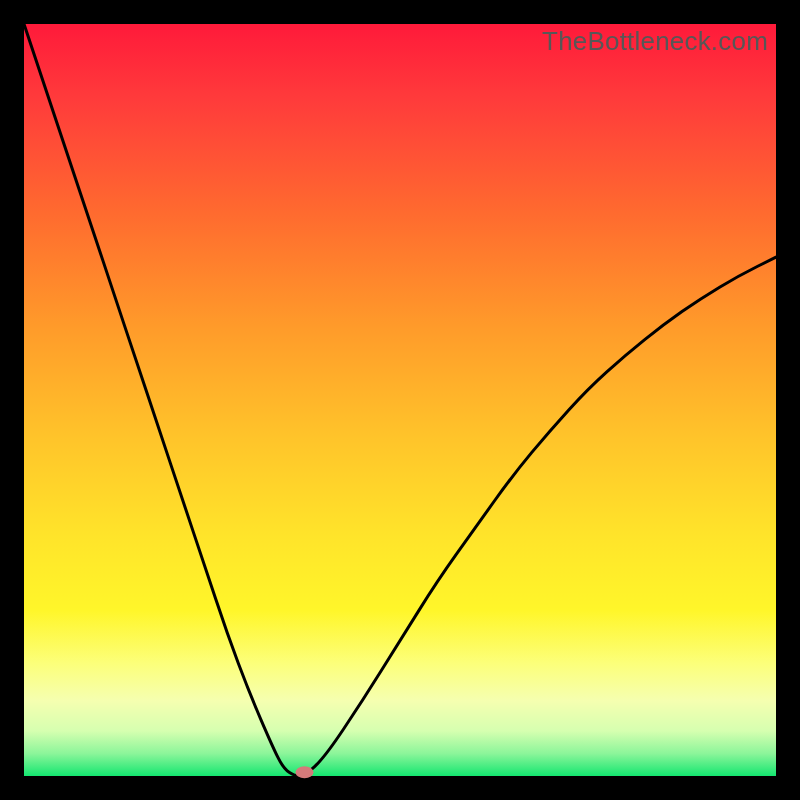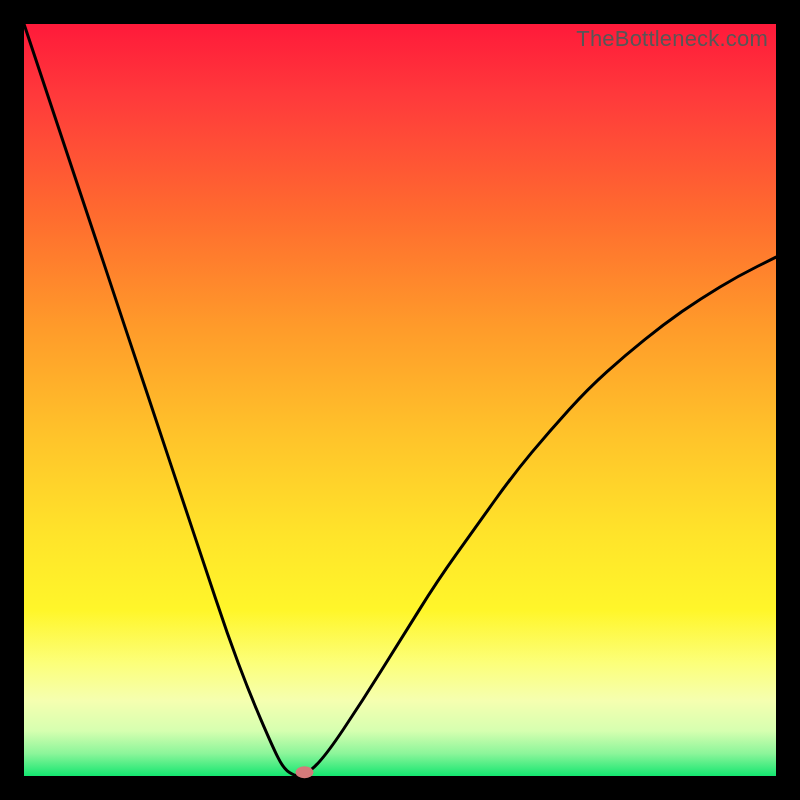--- a/index.html
+++ b/index.html
@@ -37,21 +37,21 @@
       #d6ffb0 94%,
       #8cf59a 97%,
       #14e670 100%
     );
   }
   .watermark {
     position: absolute;
     top: 2px;
     right: 8px;
     color: #575757;
-    font-size: 22px;
+    font-size: 26px;
     font-weight: 500;
     letter-spacing: 0.2px;
     user-select: none;
     margin-left: 19px;
   }
   svg.curve {
     position: absolute;
     left: 0;
     top: 0;
     width: 752px;

